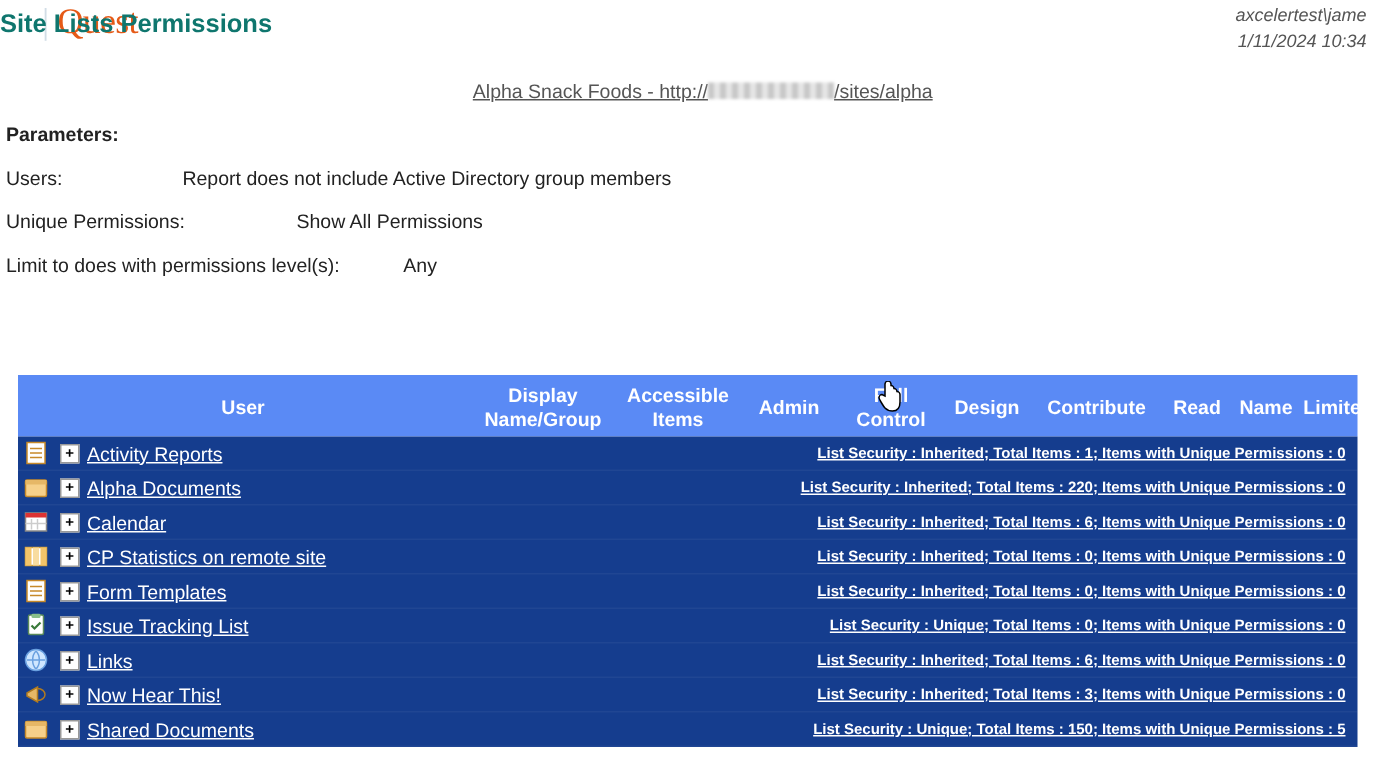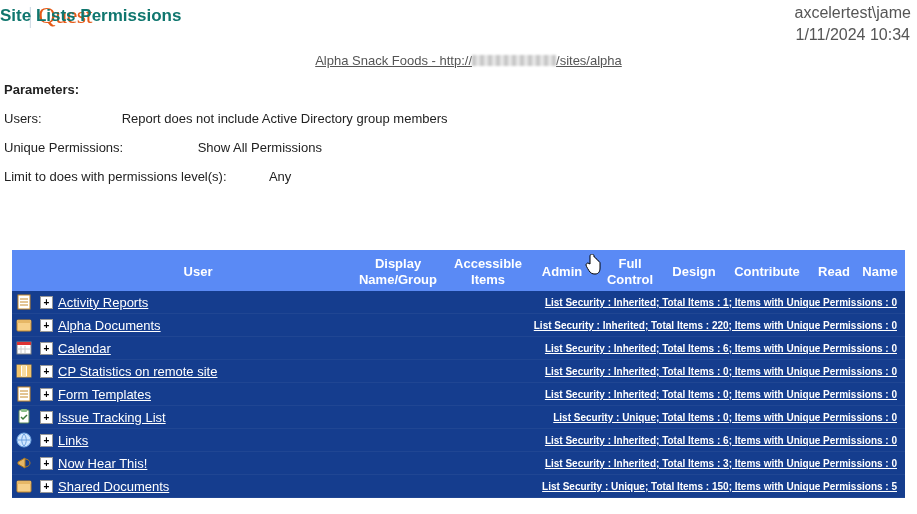--- a/index.html
+++ b/index.html
@@ -33,24 +33,25 @@
     top: 6px;
     text-align: left;
     color: #0f766e;
     font-size: 17px;
     font-weight: 600;
   }
   .user-info {
     position: absolute;
     right: 6px;
     top: 2px;
-    text-align: center;
+    text-align: right;
     color: #555;
-    font-size: 16px;
+    font-size: 12px;
     line-height: 1.4;
+    font-style: italic;
   }
   .subtitle {
     text-align: center;
     color: #555;
     font-size: 13px;
     margin-top: 24px;
     text-decoration: underline;
   }
   .subtitle .obscured {
     display:inline-block;
@@ -81,21 +82,20 @@
   
   
   .table-wrap {
     margin: 28px 12px 0 12px;
   }
   .thead {
     background: #5a8af5;
     color: #fff;
     font-weight: 700;
     font-size: 13px;
-    padding-left: 36px;
   }
   .thead .row {
     display: grid;
     grid-template-columns: 300px 100px 80px 68px 68px 60px 86px 48px 44px 52px;
     align-items: center;
     padding: 6px 0 4px 0;
   }
   .th { text-align: center; line-height: 1.2; }
   .th.user { text-align: center; padding-left: 0; }
   .tbody {

